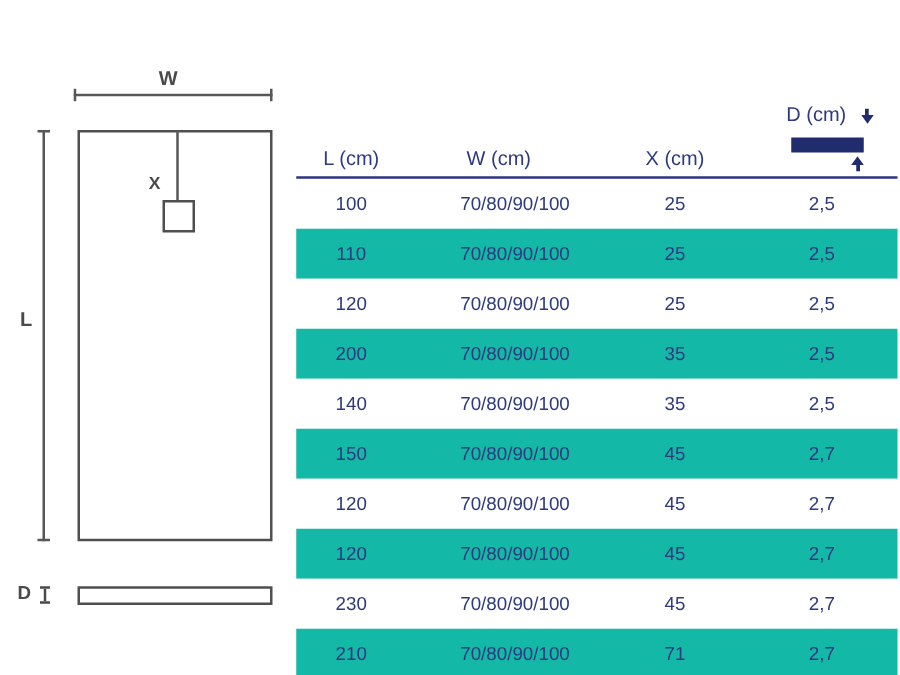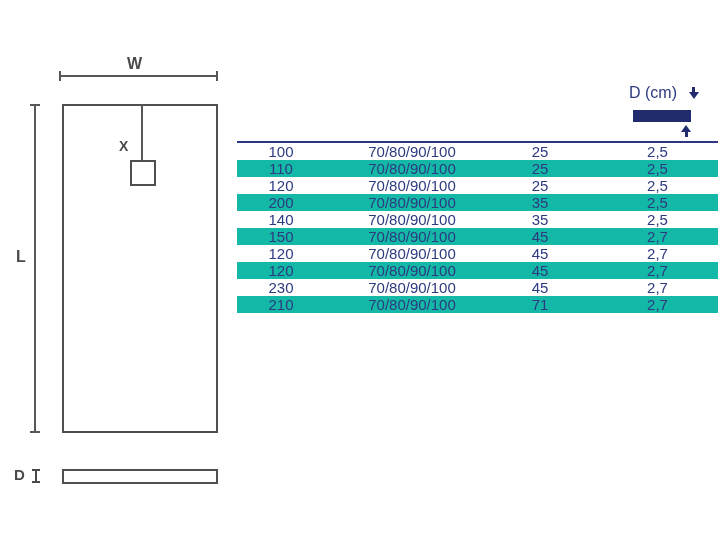--- a/index.html
+++ b/index.html
@@ -53,21 +53,21 @@
   .arrow .head-down { width:0; height:0; border-left:5px solid transparent;
                       border-right:5px solid transparent; border-top:7px solid #212c6e; }
   .arrow .head-up   { width:0; height:0; border-left:5px solid transparent;
                       border-right:5px solid transparent; border-bottom:7px solid #212c6e; }
   .arrow .stem { width:3px; height:5px; background:#212c6e; margin:0 auto; }
   #d-arrow-up { position:absolute; left:444px; top:41px; }
 
   .tbody { width:100%; }
   .trow {
     display:grid; grid-template-columns:88px 174px 82px 137px;
-    height:17px; align-items:center; text-align:center;
+    height:40px; align-items:center; text-align:center;
     color:#2d3a80; font-size:15px; background:#ffffff;
   }
   .trow.alt { background:#14b8a6; }
   .trow .cd { padding-left:16px; box-sizing:border-box; }
 </style>
 </head>
 <body>
 
 <div class="page">
 
@@ -90,20 +90,26 @@
 
     <span class="abs dlabel" id="d-label">D</span>
     <div class="abs" id="d-ibeam">
       <div class="stem"></div>
     </div>
     <div class="abs" id="side-rect"></div>
   </div>
 
   <div class="abs" id="spec-table">
     <div class="thead">
+      <div class="hgrid">
+        <div class="hcell">L (cm)</div>
+        <div class="hcell hw">W (cm)</div>
+        <div class="hcell">X (cm)</div>
+        <div class="hcell"></div>
+      </div>
       <div class="d-head">
         <span>D (cm)</span>
         <span class="arrow">
           <span class="stem" style="display:block"></span>
           <span class="head-down" style="display:block"></span>
         </span>
       </div>
       <div class="d-bar"></div>
       <span class="arrow" id="d-arrow-up">
         <span class="head-up" style="display:block"></span>

